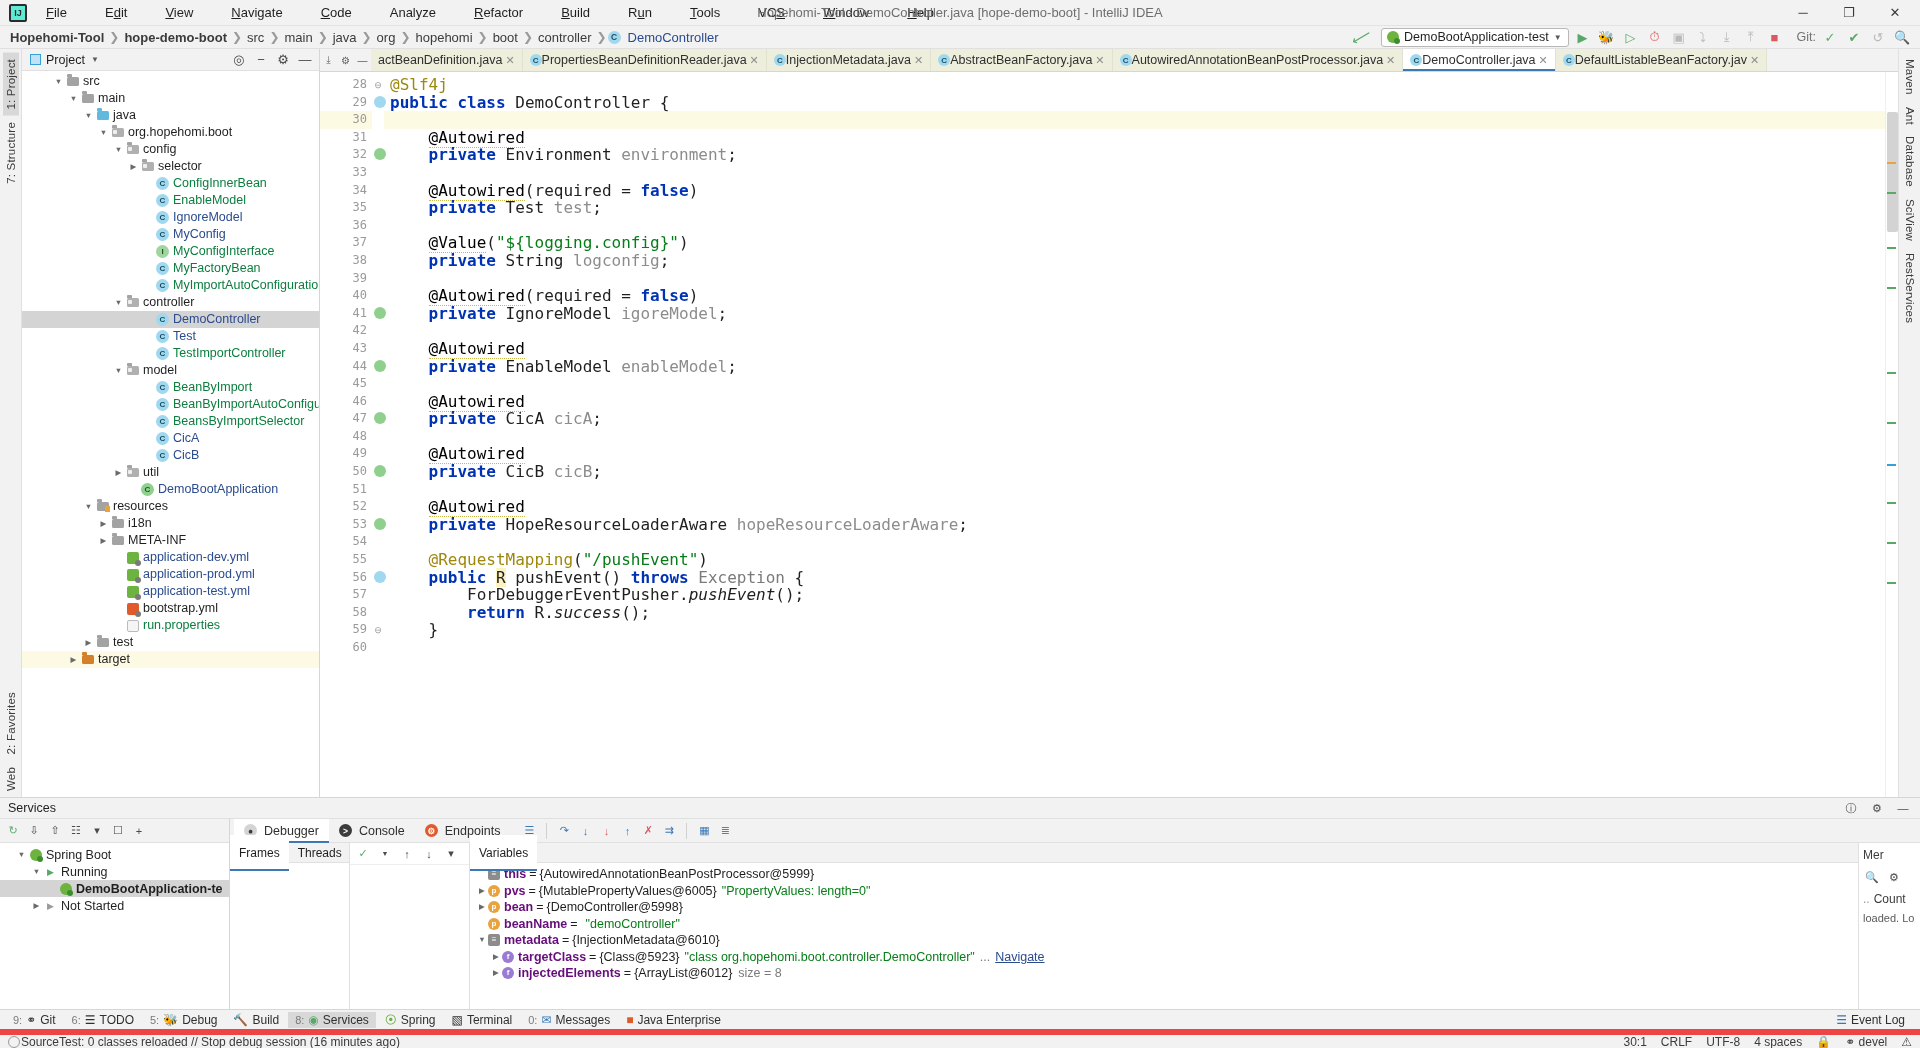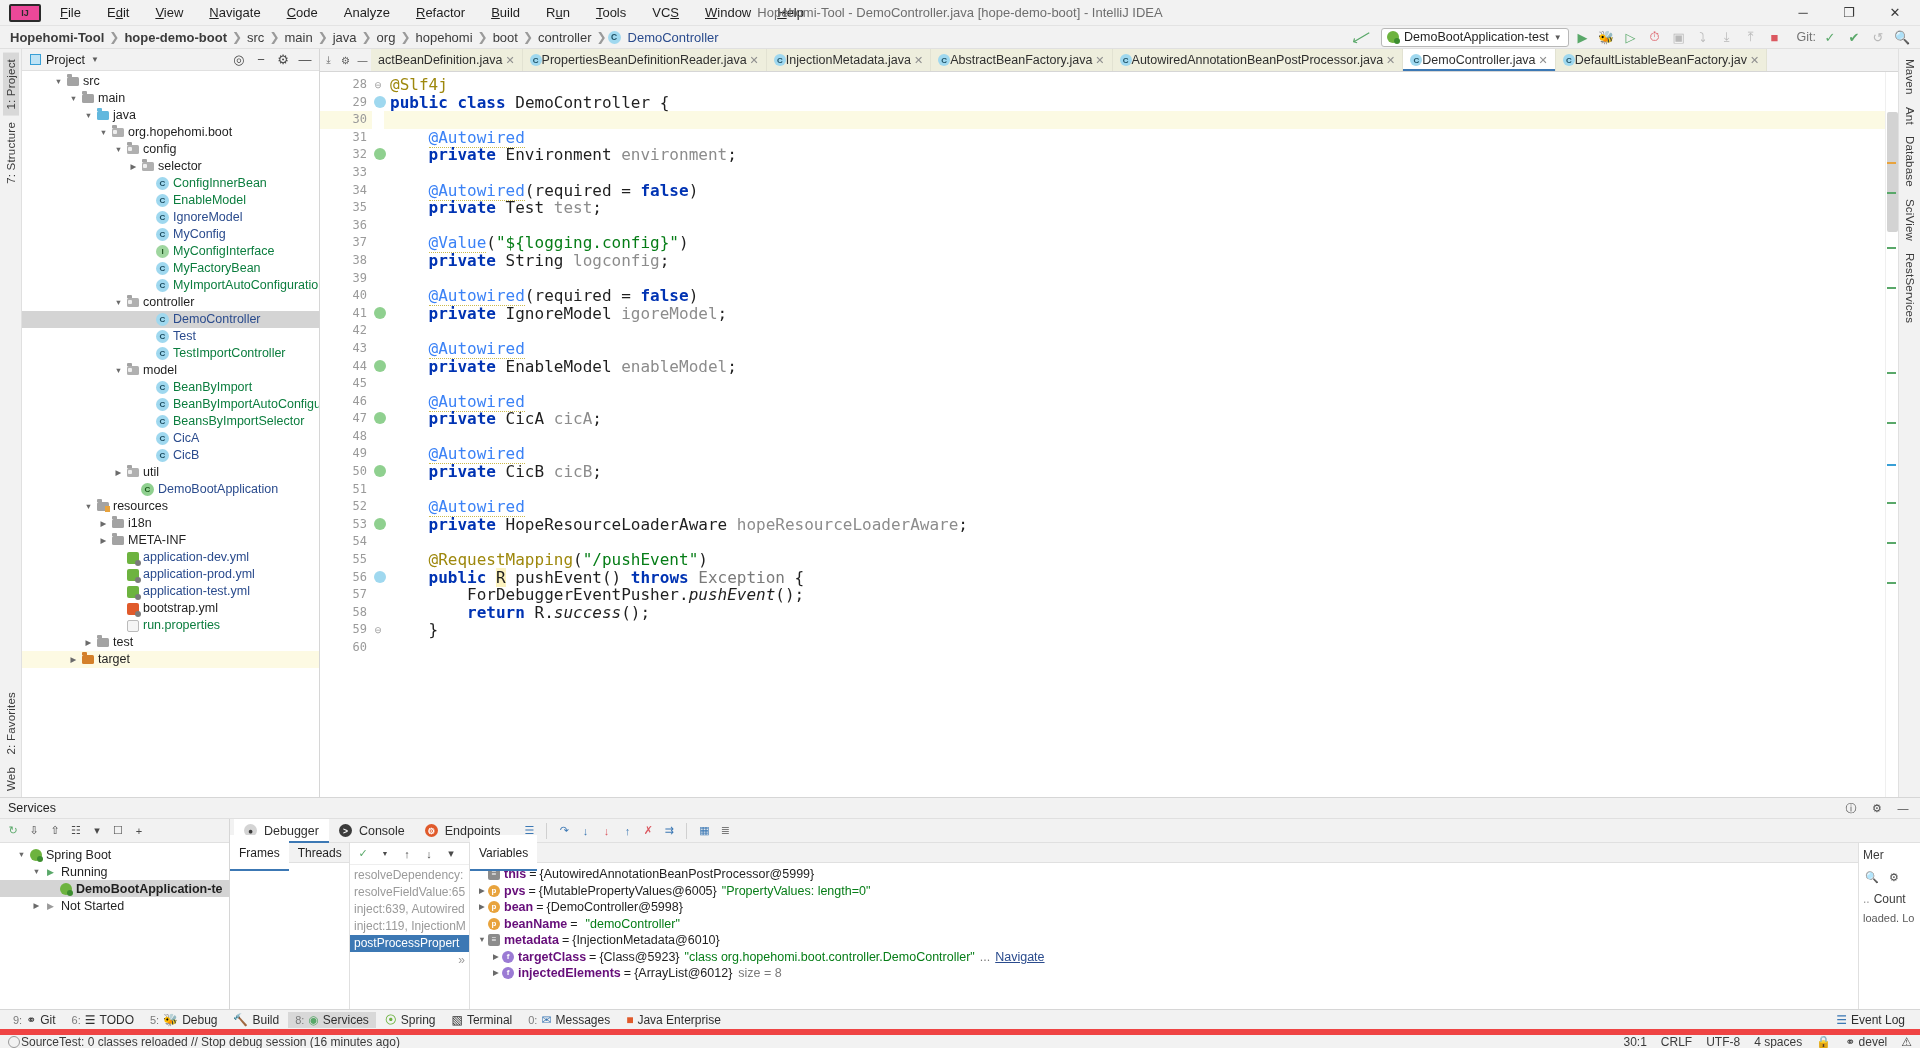--- a/index.html
+++ b/index.html
@@ -14,26 +14,26 @@
     -webkit-font-smoothing:antialiased;
   }
   .app { width:1920px; height:1048px; display:flex; flex-direction:column; background:#f2f2f2; }
 
   
   .titlebar {
     height:26px; background:#f2f2f2; display:flex; align-items:center;
     border-bottom:1px solid #e3e3e3; position:relative; flex:0 0 26px;
   }
   .ij-logo {
-    width:32px; height:18px; margin:0 8px 0 9px; background:#ec4899;
+    width:18px; height:18px; margin:0 8px 0 9px; background:#5eead4;
     border:2px solid #2b2b2b; border-radius:2px; display:flex;
     align-items:center; justify-content:center; font-size:9px; font-weight:bold;
     color:#2b2b2b; flex:0 0 auto;
   }
-  .menu { display:flex; align-items:center; gap:4px; }
+  .menu { display:flex; align-items:center; gap:16px; }
   .menu-item {
     padding:3px 11px; font-size:13px; color:#1f1f1f; white-space:nowrap; cursor:default;
   }
   .menu-item u { text-decoration:underline; }
   .win-title {
     position:absolute; left:0; right:0; text-align:center; font-size:13px;
     color:#6e6e6e; pointer-events:none;
   }
   .win-btns { margin-left:auto; display:flex; align-items:center; z-index:2; padding-right:2px; }
   .win-btn {
@@ -170,21 +170,21 @@
   .foldcol { width:12px; flex:0 0 12px; background:#fff; padding-top:4px; }
   .fline { height:17.6px; display:flex; align-items:center; justify-content:center; color:#9a9a9a; font-size:9px; }
   .code {
     flex:1 1 auto; padding-top:4px; font-family:"DejaVu Sans Mono", monospace;
     font-size:16px; white-space:pre; overflow:hidden; color:#1f1f1f;
   }
   .cline { height:17.6px; line-height:17.6px; padding-left:6px; }
   .cline.hl { background:#fcfae3; }
   .kw { color:#0033b3; font-weight:bold; }
   .ann { color:#9e880d; }
-  .ann-u { color:#3b82f6; border-bottom:1px dotted #cbb94a;margin-top:27px; }
+  .ann-u { color:#000000; border-bottom:1px dotted #cbb94a;margin-top:27px; }
   .fld { color:#8c8c8c; }
   .str { color:#067d17; }
   .ital { font-style:italic; }
   .cls-hl { background:#fdf3c0; }
   .gray { color:#7a7a7a; }
 
   
   .marker-bar { width:13px; flex:0 0 13px; background:#fff; border-left:1px solid #efefef; position:relative; }
   .mk { position:absolute; right:2px; width:9px; height:2px; }
   .scroll-thumb { position:absolute; right:0; width:11px; background:#d3d3d3; border-radius:2px; }
@@ -863,28 +863,20 @@
             </div>
           </div>
           <div class="stack-col">
             <div class="frame-toolbar">
               <span class="mini-ico green">✓</span>
               <span class="mini-ico" style="font-size:7px">▼</span>
               <span class="mini-ico">↑</span>
               <span class="mini-ico">↓</span>
               <span class="mini-ico">▾</span>
             </div>
-            <div class="frame-list" id="frame-list">
-                <div class="frame-item">resolveDependency:</div>
-                <div class="frame-item">resolveFieldValue:65</div>
-                <div class="frame-item">inject:639, Autowired</div>
-                <div class="frame-item">inject:119, InjectionM</div>
-                <div class="frame-item sel">postProcessPropert</div>
-                <div class="frame-item" style="text-align: right;">»</div>
-              </div>
           </div>
           <div class="vars-col">
             <div class="sub-tabs">
               <div class="sub-tab active">Variables</div>
             </div>
             <div class="var-list" id="var-list">
                 <div class="var-row" style="padding-left: 6px;">
                   <span class="var-tw"></span>
                   <span class="pbadge m">≡</span>
                   <span class="vname">this</span>

